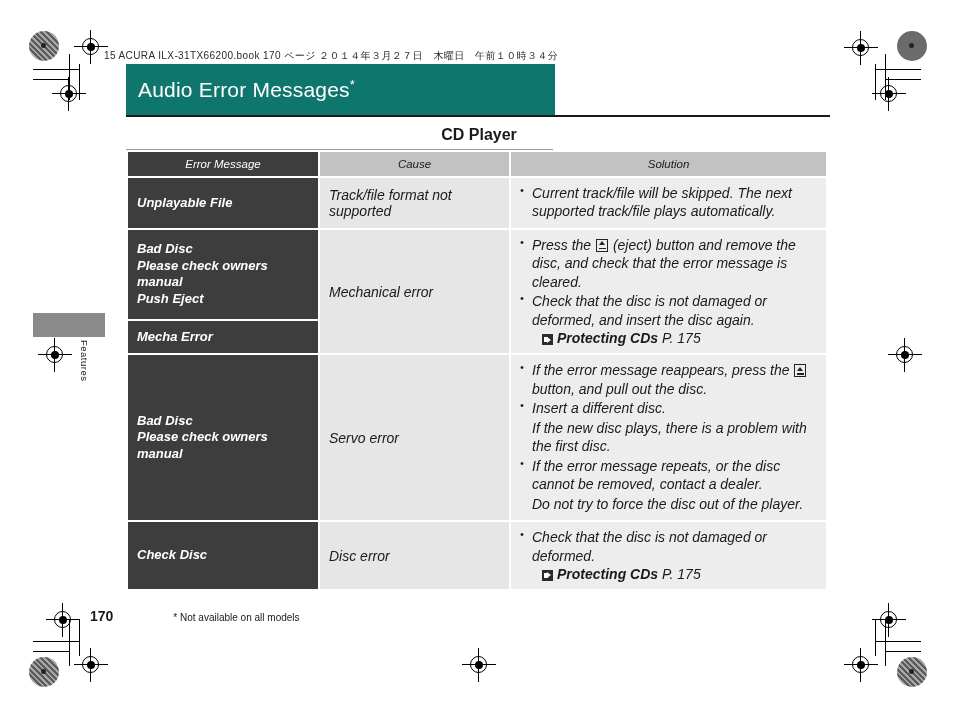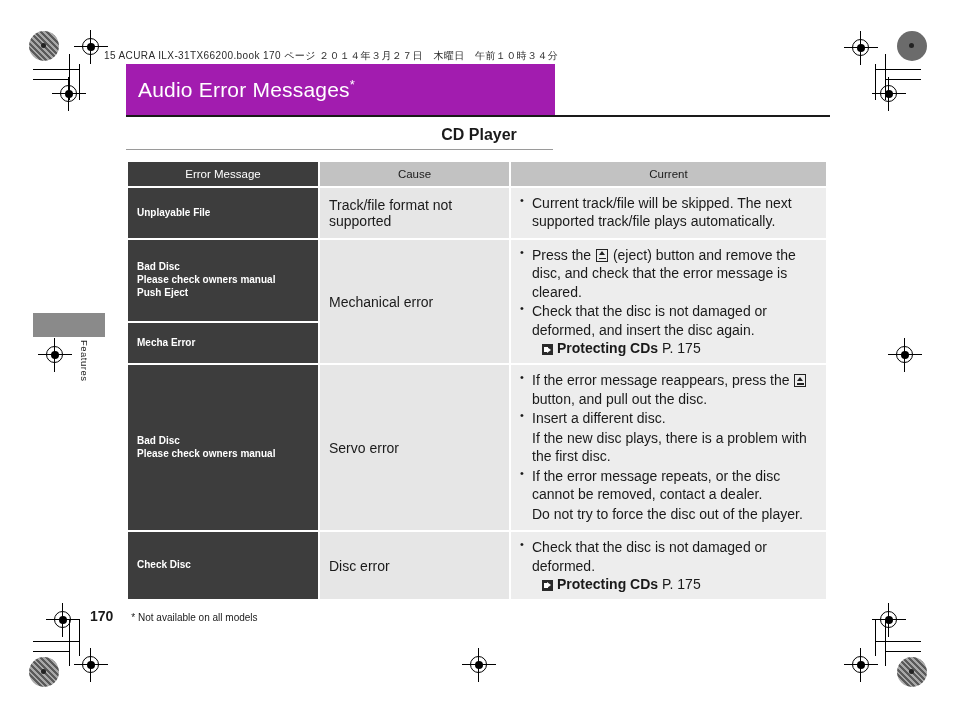--- a/index.html
+++ b/index.html
@@ -31,52 +31,53 @@
   .printhdr{
     position:absolute;left:104px;top:49px;
     font-family:Liberation Sans, sans-serif;
     font-size:10px;color:#2b2b2b;letter-spacing:.4px;white-space:nowrap;
   }
 
   
   .content{position:absolute;left:126px;top:64px;width:704px;}
 
   .title-bar{
-    width:429px;height:51px;background:#a21caf;
+    width:429px;height:51px;background:#0f766e;
     display:flex;align-items:center;
   }
   .title-bar h1{
     margin:0 0 0 12px;color:#fff;font-weight:400;font-size:21px;letter-spacing:.2px;
   }
   .title-bar h1 .ast{font-size:13px;vertical-align:super;}
   .title-rule{width:704px;height:2px;background:#1a1a1a;margin-top:0;}
 
   .section-h{
     margin:9px 0 0 2px;font-size:16px;font-weight:bold;color:#1a1a1a;text-align:center;
   }
   .section-rule{width:427px;height:1px;background:#9a9a9a;margin-top:5px;}
 
   .intro{margin:11px 0 0 2px;font-size:11.5px;color:#1a1a1a;}
 
   table.err{
-    margin-top:10px;border-collapse:collapse;width:702px;table-layout:fixed;
+    border-collapse:collapse;width:702px;table-layout:fixed;
     background:#4c1d95;
+    font-style:italic;
   }
   table.err th,table.err td{
     vertical-align:middle;padding:6px 9px;border:2px solid #ffffff;
   }
   table.err th{
     font-size:11.5px;font-weight:400;text-align:center;
   }
   th.c-msg{background:#3d3d3d;color:#ffffff;width:172px;}
   th.c-cause{background:#c2c2c2;color:#1a1a1a;width:171px;}
   th.c-sol{background:#c2c2c2;color:#1a1a1a;}
 
   td.msg{
-    background:#3d3d3d;color:#ffffff;font-size:10px;font-weight:bold;
+    background:#3d3d3d;color:#ffffff;font-size:13px;font-weight:bold;
     line-height:1.28;
   }
   td.cause{background:#e6e6e6;color:#1a1a1a;font-size:14px;}
   td.sol{background:#ededed;color:#1a1a1a;font-size:14px;}
 
   ul.sol{margin:0;padding:0;list-style:none;}
   ul.sol>li{position:relative;padding-left:12px;margin:0 0 1px 0;line-height:1.32;}
   ul.sol>li::before{content:"\2022";position:absolute;left:0;top:-1px;font-size:11px;}
   ul.sol>li.nob{padding-left:12px;}
   ul.sol>li.nob::before{content:"";}
@@ -114,21 +115,21 @@
 
   
   .sidetab{position:absolute;left:33px;top:313px;width:72px;height:24px;background:#8a8a8a;}
   .sidelabel{
     position:absolute;left:79px;top:340px;
     font-size:9.5px;color:#1a1a1a;letter-spacing:.5px;
     writing-mode:vertical-rl;
   }
 
   
-  .footer{position:absolute;left:90px;top:608px;display:flex;align-items:baseline;}
+  .footer{position:absolute;left:90px;top:608px;display:flex;align-items:baseline;gap:42px;}
   .pageno{font-size:14px;font-weight:bold;color:#1a1a1a;}
   .fnote{margin-left:18px;font-size:10px;color:#1a1a1a;}
 </style>
 </head>
 <body>
 
 <div class="page">
 
   <div class="dot" style="left:29px;top:31px;"></div>
   <div class="dot solid" style="left:897px;top:31px;"></div>
@@ -203,21 +204,21 @@
 
     <div class="section-h">CD Player</div>
     <div class="section-rule"></div>
 
 
     <table class="err">
       <thead>
         <tr>
           <th class="c-msg">Error Message</th>
           <th class="c-cause">Cause</th>
-          <th class="c-sol">Current</th>
+          <th class="c-sol">Solution</th>
         </tr>
       </thead>
       <tbody>
           <tr>
             <td class="msg">Unplayable File</td>
             <td class="cause" rowspan="1">Track/file format not supported</td>
             <td class="sol" rowspan="1">
               <ul class="sol">
                 <li>Current track/file will be skipped. The next supported track/file plays automatically.</li>
               </ul>

